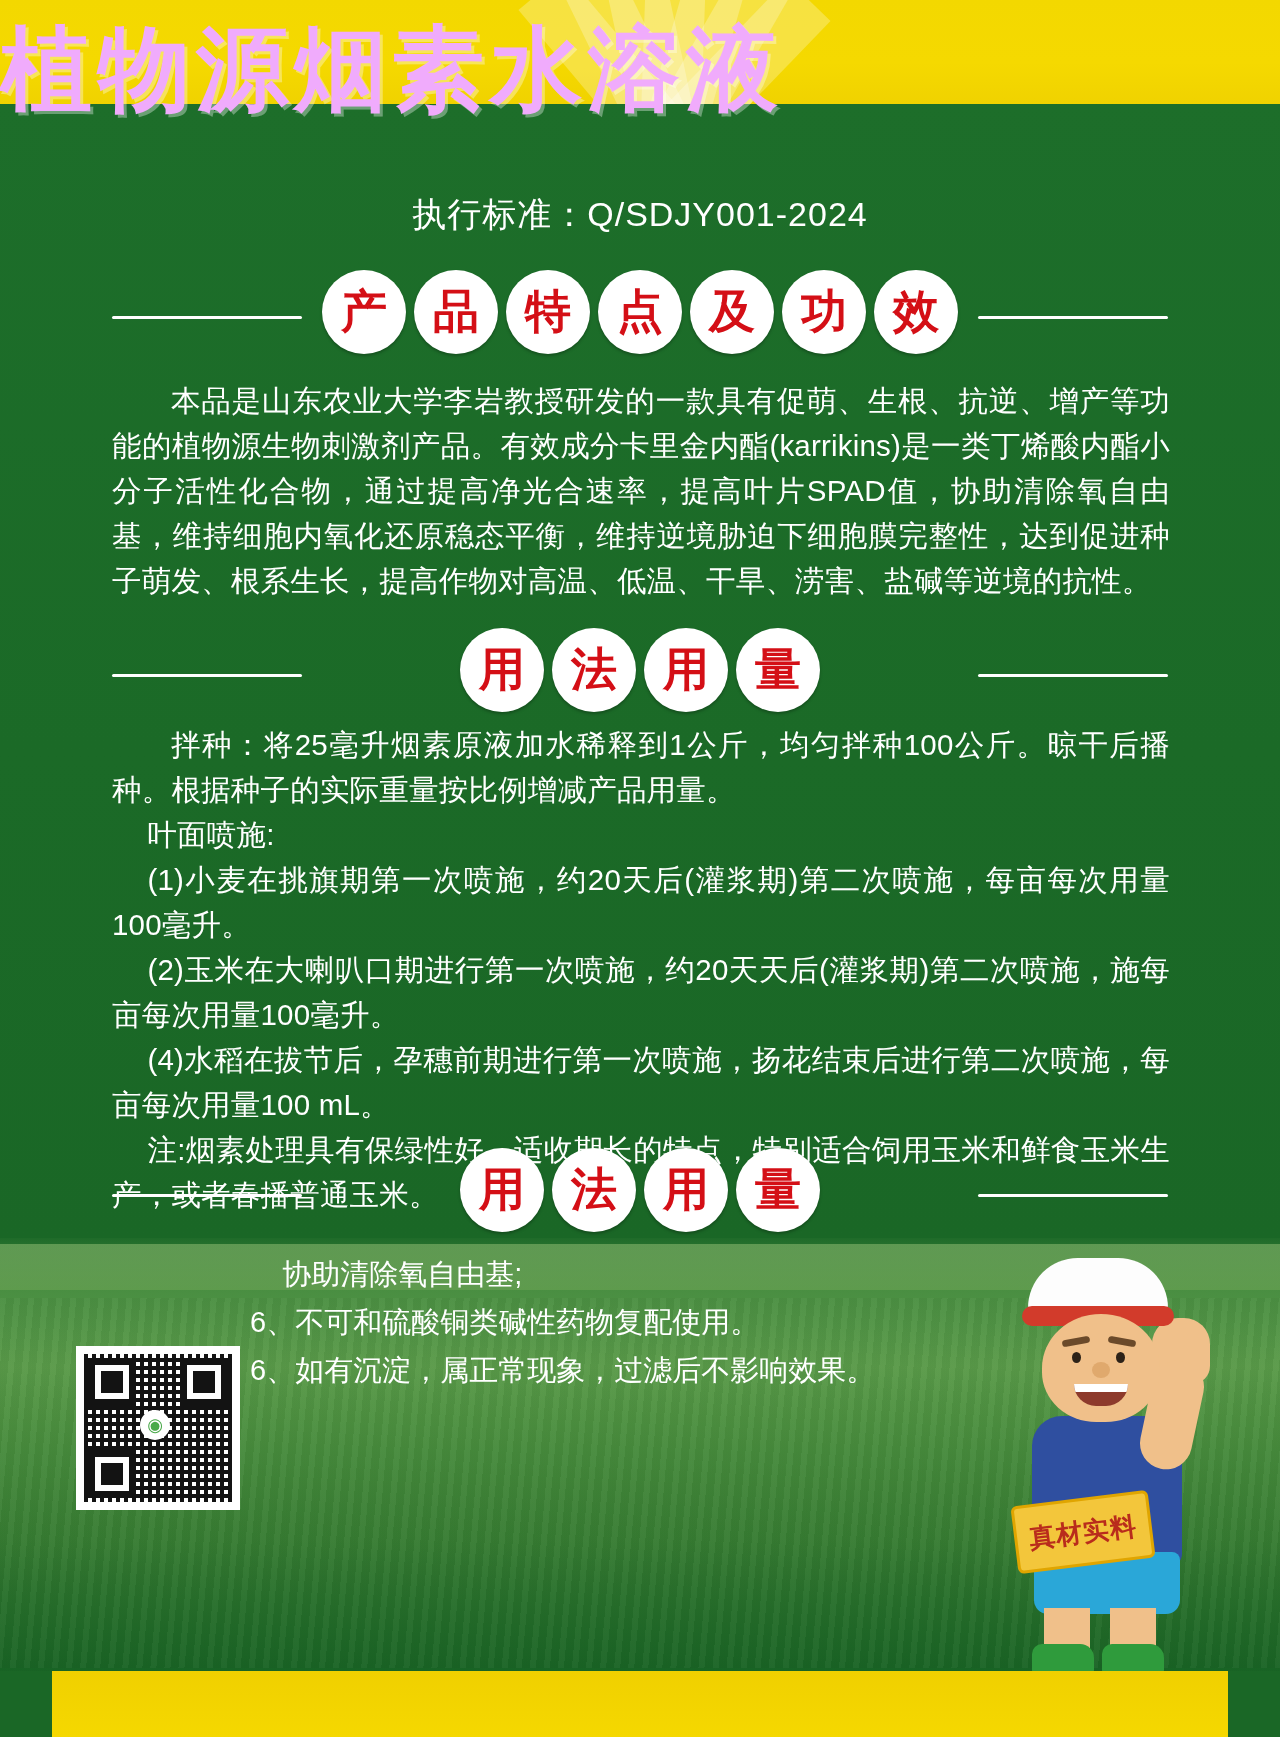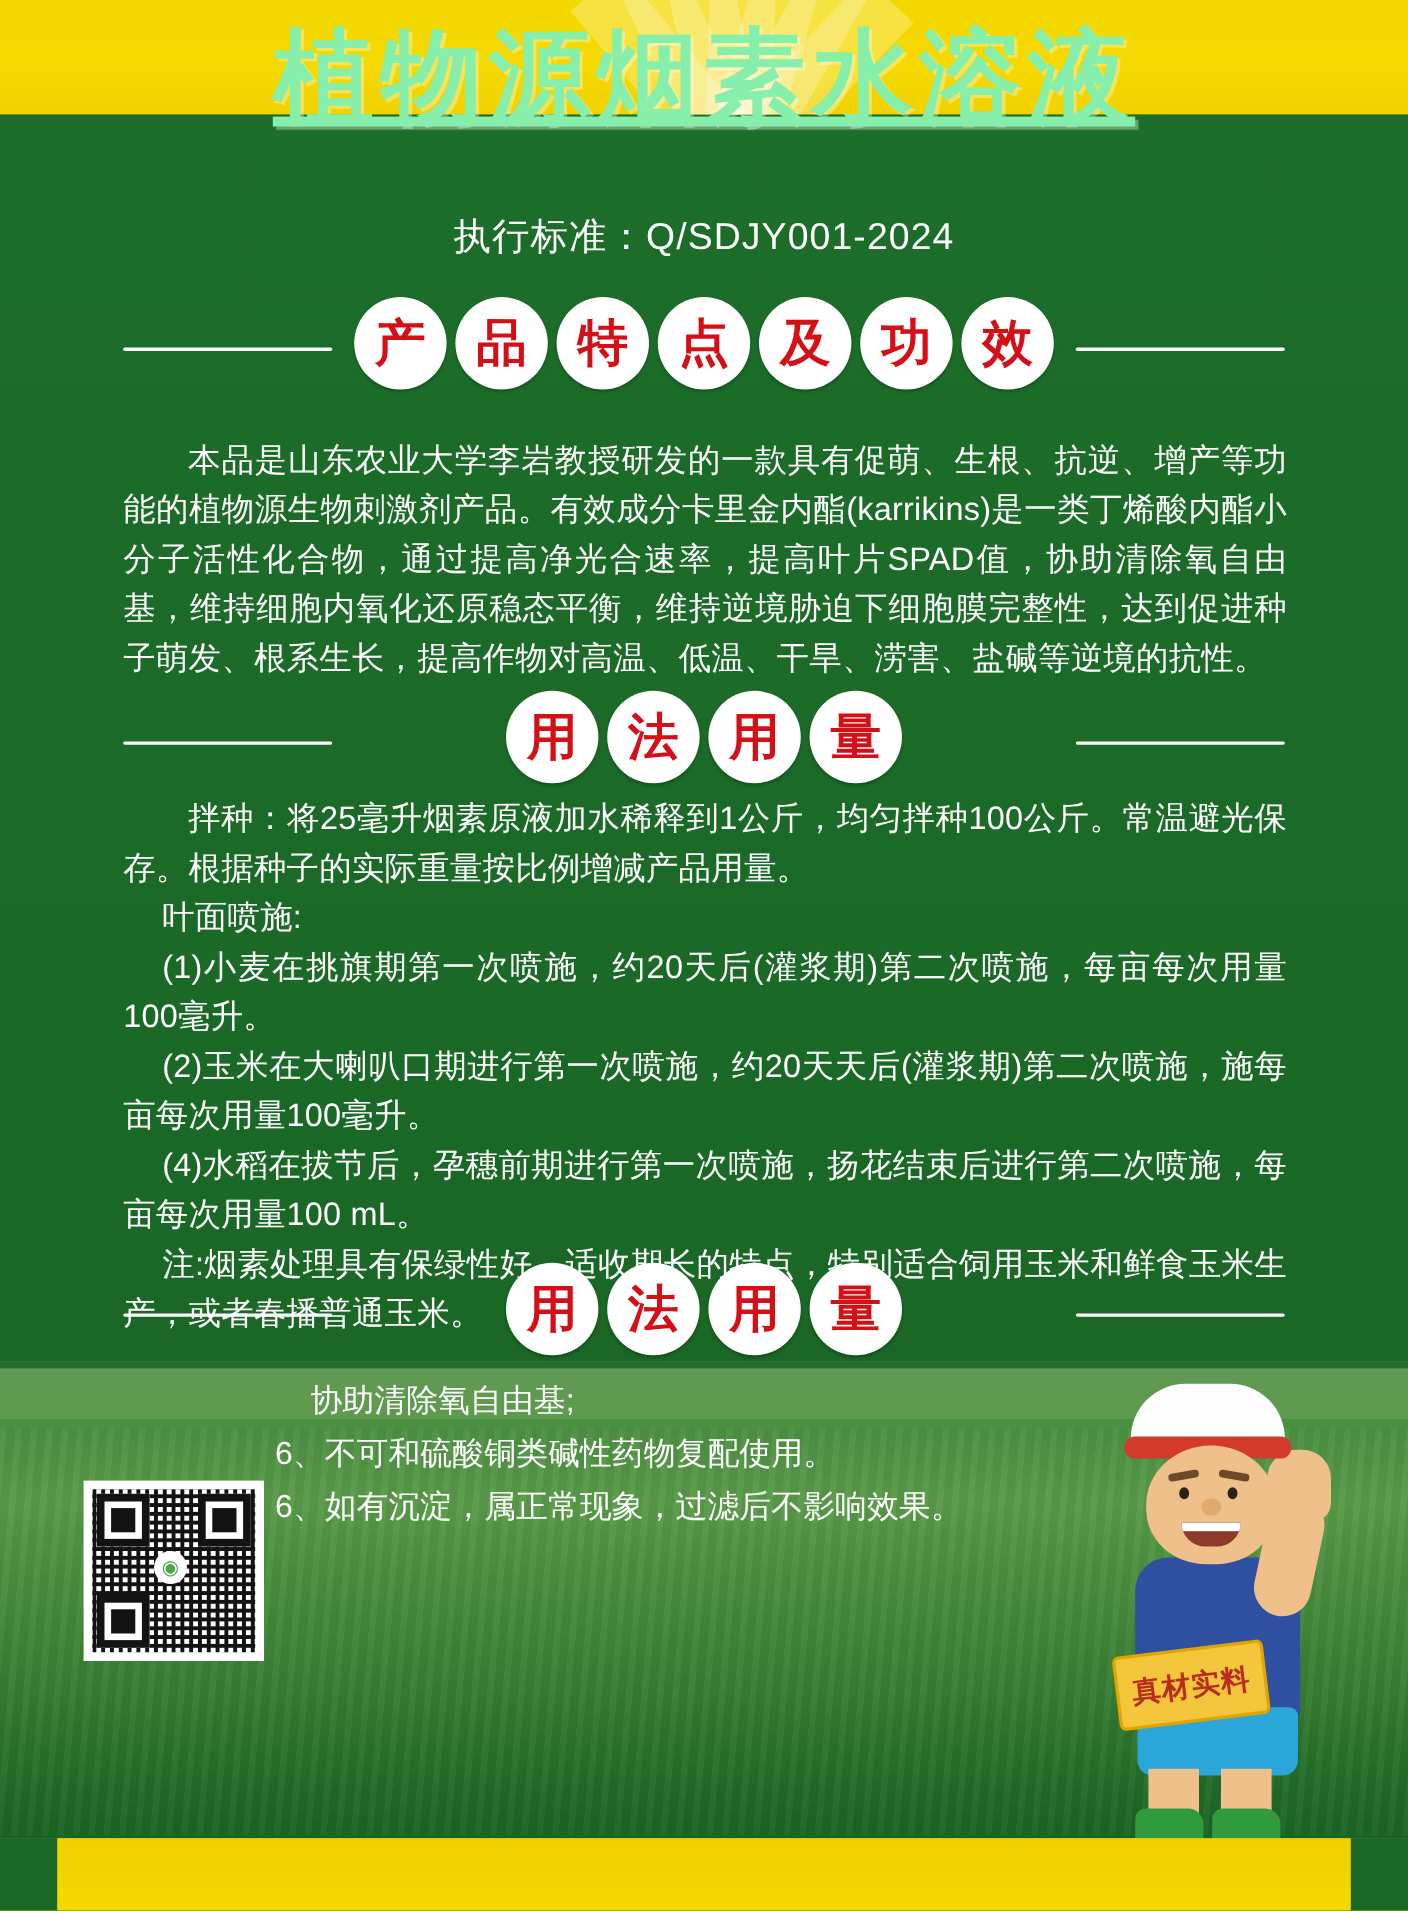--- a/index.html
+++ b/index.html
@@ -91,29 +91,28 @@
     right: 0; top: 0;
     width: 52px; height: 100%;
     background: #1a6726;
   }
 
   
   .main-title {
     position: absolute;
     left: 0; top: 22px;
     width: 1280px;
-    text-align: center;
+    text-align: left;
     font-size: 92px;
     line-height: 1.05;
     font-weight: 700;
-    color: #86efac;
+    color: #f0abfc;
     letter-spacing: 6px;
     text-shadow: 3px 3px 0 rgba(255,255,255,0.35);
     font-family: "DejaVu Sans", "Liberation Sans", sans-serif;
-    text-decoration: underline;
   }
 
   .standard {
     position: absolute;
     left: 0; top: 192px;
     width: 1280px;
     text-align: center;
     color: #ffffff;
     font-size: 34px;
     letter-spacing: 1px;
@@ -396,37 +395,37 @@
       <div class="stamp">产</div>
       <div class="stamp">品</div>
       <div class="stamp">特</div>
       <div class="stamp">点</div>
       <div class="stamp">及</div>
       <div class="stamp">功</div>
       <div class="stamp">效</div>
     </div>
   </div>
 
-  <div class="body-text" style="left: 112px; top: 396px; width: 1058px;">
+  <div class="body-text" style="left: 112px; top: 378px; width: 1058px;">
     <p class="indent">本品是山东农业大学李岩教授研发的一款具有促萌、生根、抗逆、增产等功能的植物源生物刺激剂产品。有效成分卡里金内酯(karrikins)是一类丁烯酸内酯小分子活性化合物，通过提高净光合速率，提高叶片SPAD值，协助清除氧自由基，维持细胞内氧化还原稳态平衡，维持逆境胁迫下细胞膜完整性，达到促进种子萌发、根系生长，提高作物对高温、低温、干旱、涝害、盐碱等逆境的抗性。</p>
   </div>
 
   <div class="section-head" style="top: 628px;">
     <div class="line left"></div>
     <div class="line right"></div>
     <div class="stamps">
       <div class="stamp">用</div>
       <div class="stamp">法</div>
       <div class="stamp">用</div>
       <div class="stamp">量</div>
     </div>
   </div>
 
   <div class="body-text" style="left: 112px; top: 722px; width: 1058px;">
-    <p class="indent">拌种：将25毫升烟素原液加水稀释到1公斤，均匀拌种100公斤。常温避光保存。根据种子的实际重量按比例增减产品用量。</p>
+    <p class="indent">拌种：将25毫升烟素原液加水稀释到1公斤，均匀拌种100公斤。晾干后播种。根据种子的实际重量按比例增减产品用量。</p>
     <p style="text-indent:1.2em;">叶面喷施:</p>
     <p style="text-indent:1.2em;">(1)小麦在挑旗期第一次喷施，约20天后(灌浆期)第二次喷施，每亩每次用量100毫升。</p>
     <p style="text-indent:1.2em;">(2)玉米在大喇叭口期进行第一次喷施，约20天天后(灌浆期)第二次喷施，施每亩每次用量100毫升。</p>
     <p style="text-indent:1.2em;">(4)水稻在拔节后，孕穗前期进行第一次喷施，扬花结束后进行第二次喷施，每亩每次用量100 mL。</p>
     <p style="text-indent:1.2em;">注:烟素处理具有保绿性好、适收期长的特点，特别适合饲用玉米和鲜食玉米生产，或者春播普通玉米。</p>
   </div>
 
   <div class="section-head" style="top: 1148px;">
     <div class="line left"></div>
     <div class="line right"></div>

